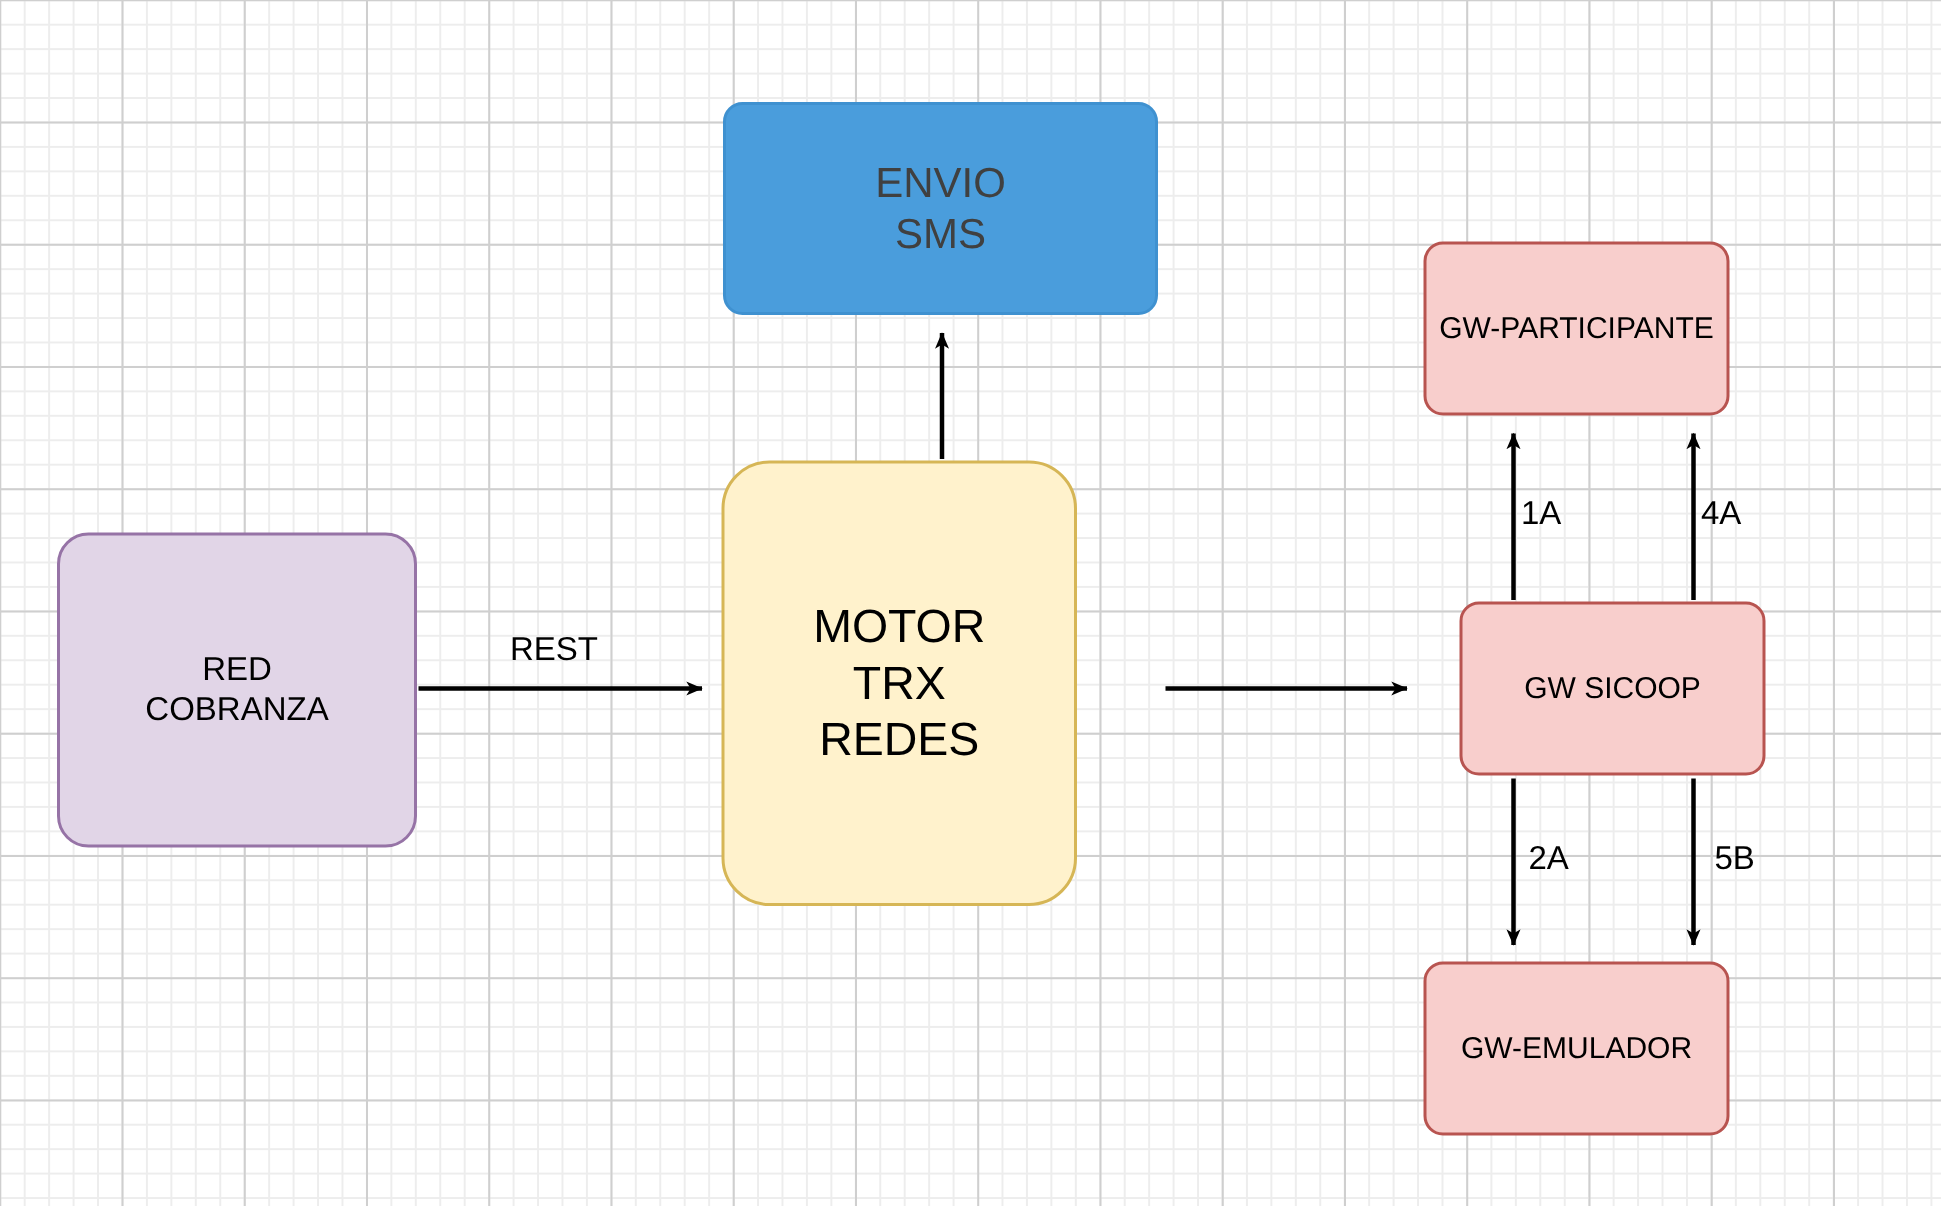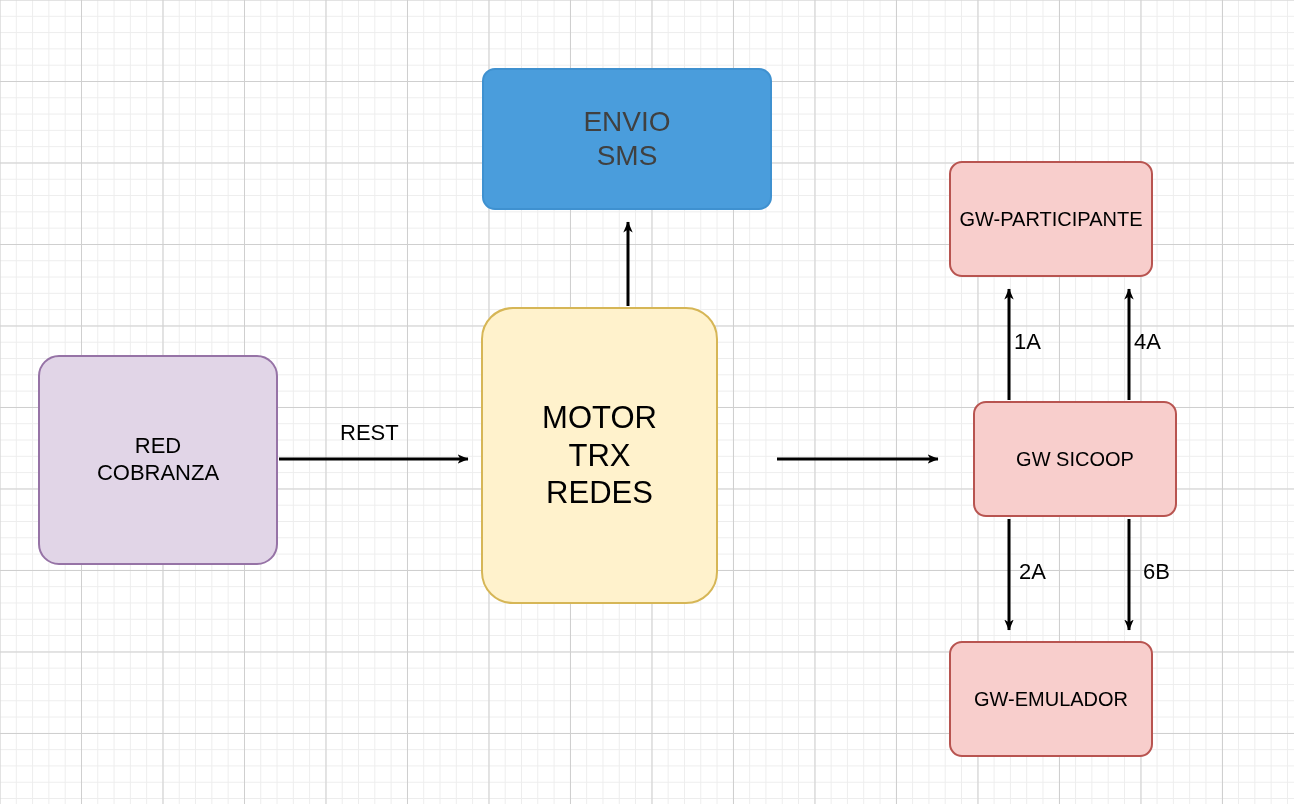--- a/index.html
+++ b/index.html
@@ -150,15 +150,15 @@
   <div class="node node-pink node-gw-emulador">GW-EMULADOR</div>
 
   <div class="edge-label lbl-rest">REST</div>
 
   <div class="edge-label lbl-1a">1A</div>
 
   <div class="edge-label lbl-4a">4A</div>
 
   <div class="edge-label lbl-2a">2A</div>
 
-  <div class="edge-label lbl-3b">6B</div>
+  <div class="edge-label lbl-3b">5B</div>
 
 </div>
 
 </body></html>

